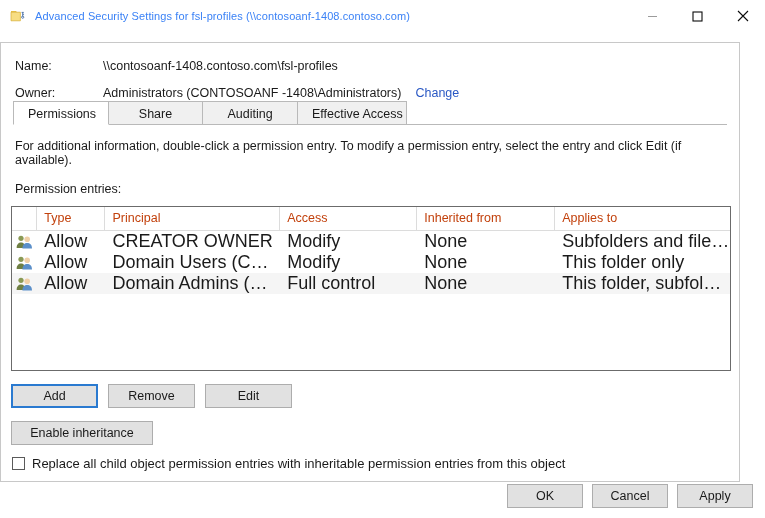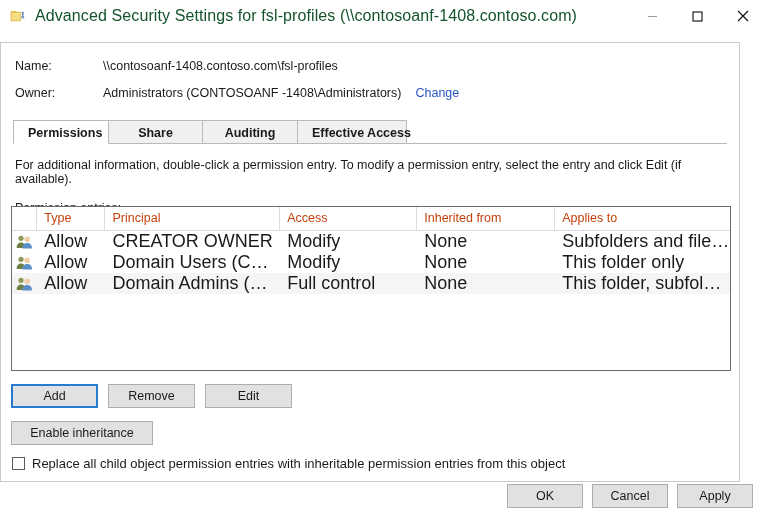--- a/index.html
+++ b/index.html
@@ -27,22 +27,22 @@
   }
   .title-icon {
     width: 16px;
     height: 16px;
     margin-left: 10px;
     margin-right: 9px;
     position: relative;
     flex: 0 0 auto;
   }
   .title-text {
-    font-size: 16px;
-    color: #14532d;
+    font-size: 11px;
+    color: #3b82f6;
     white-space: nowrap;
     letter-spacing: 0.1px;
   }
   .wincontrols {
     position: absolute;
     right: 0;
     top: 0;
     height: 32px;
     display: flex;
   }
@@ -84,23 +84,21 @@
     cursor: pointer;
     white-space: nowrap;
   }
 
   
   .tabstrip {
     position: relative;
     display: flex;
     align-items: flex-end;
     height: 25px;
-    margin-top: 19px;
     padding-left: 12px;
-    font-weight: bold;
   }
   .tabstrip::after {
     content: "";
     position: absolute;
     left: 12px;
     right: 12px;
     bottom: 0;
     height: 1px;
     background: #b9b9b9;
     z-index: 0;

